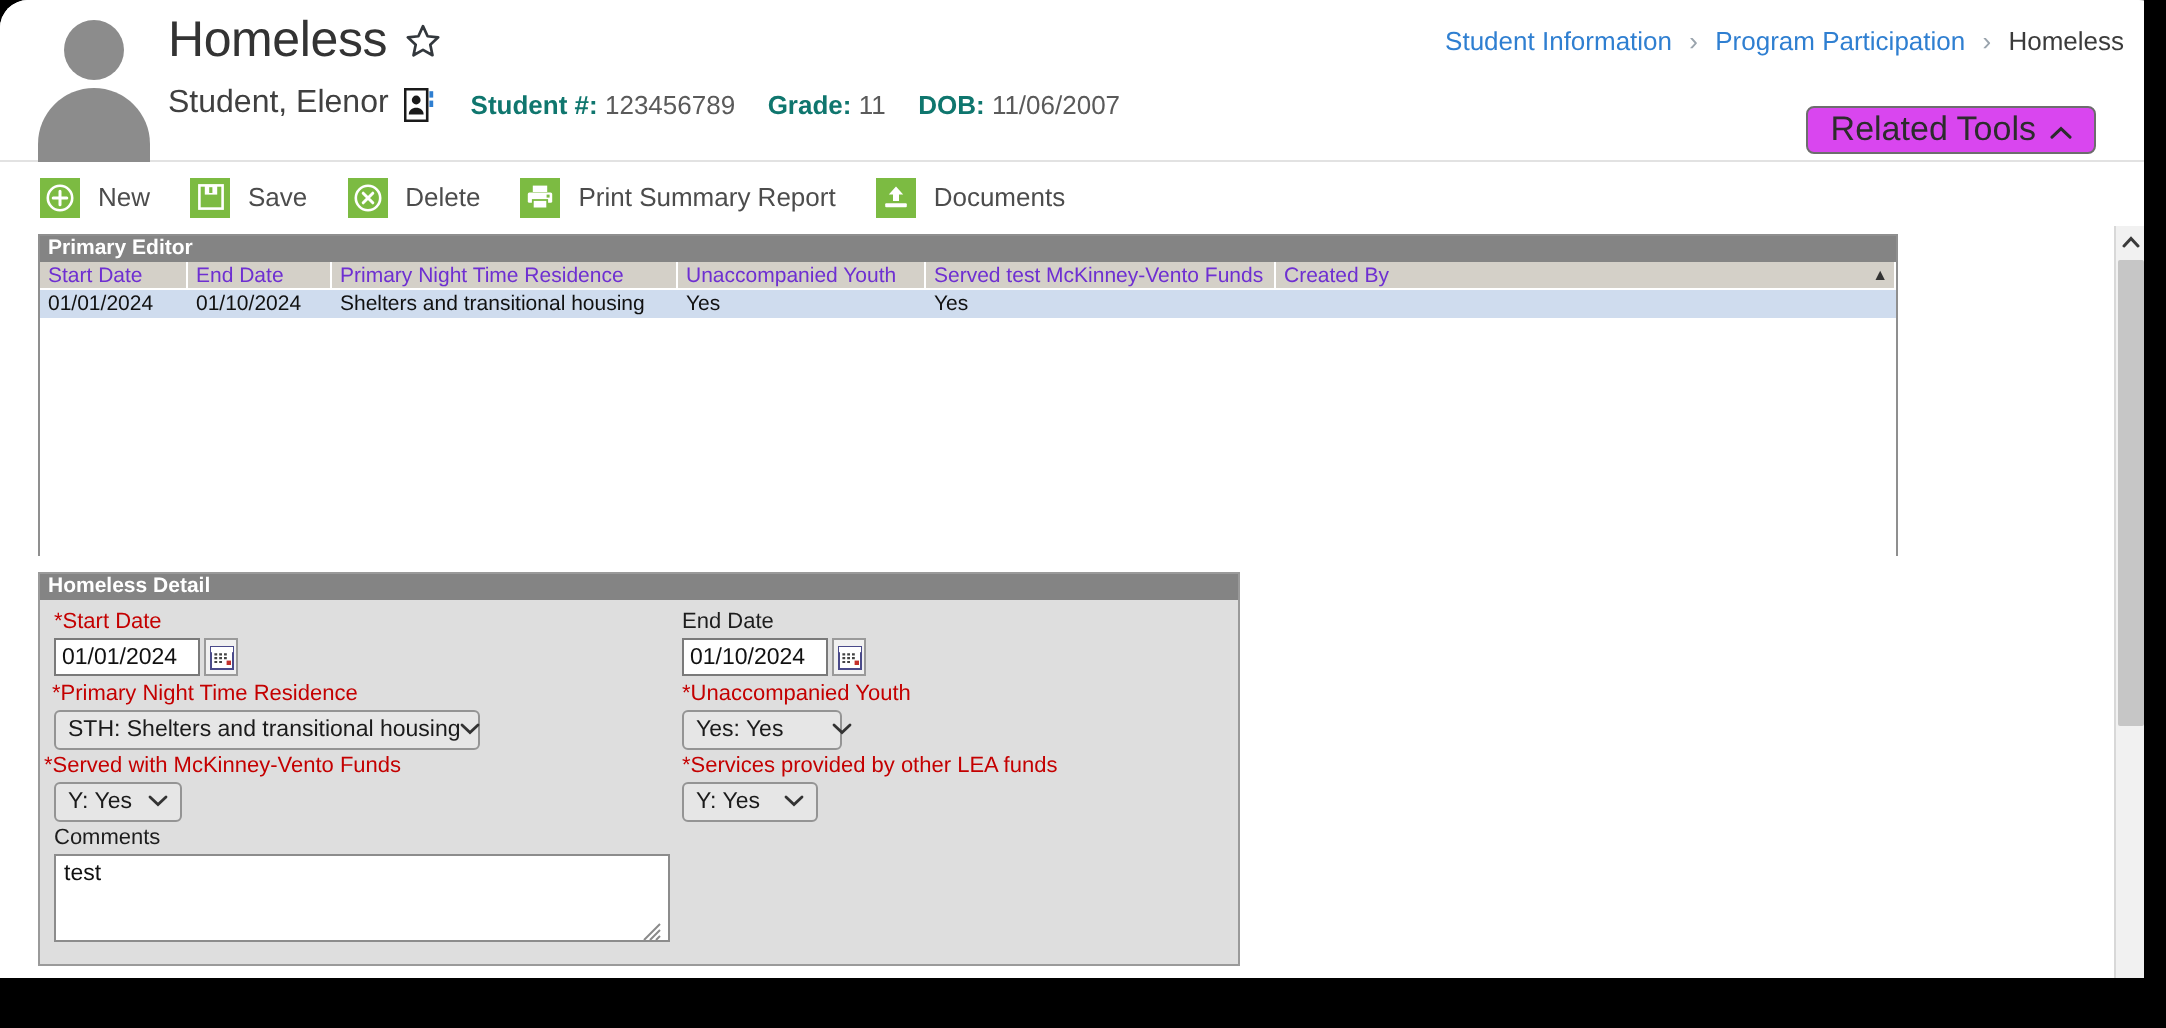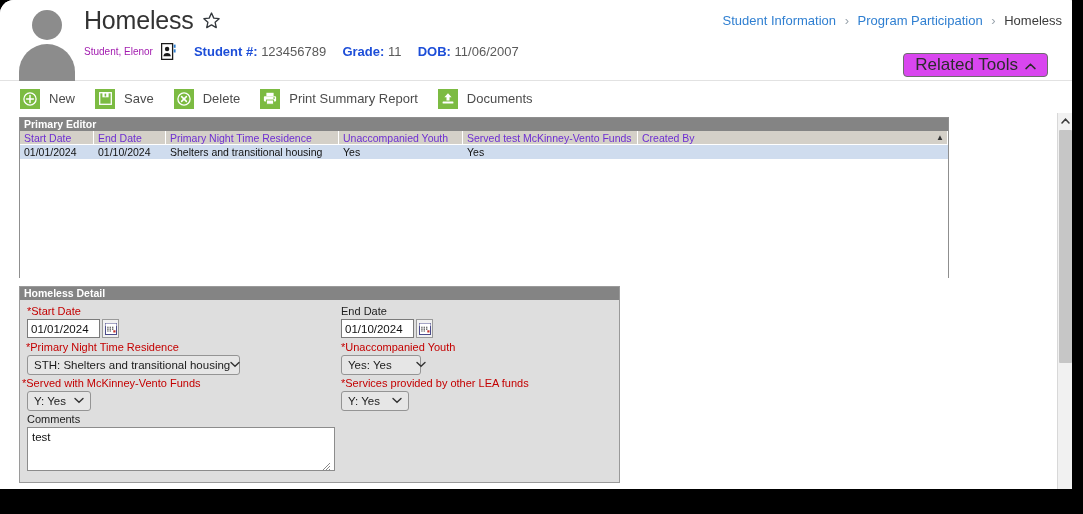--- a/index.html
+++ b/index.html
@@ -66,31 +66,31 @@
     letter-spacing: -0.2px;
   }
   .star-icon { display: block; }
 
   #student-row {
     position: absolute;
     left: 84px; top: 43px;
     display: flex; align-items: center;
   }
   #student-name {
-    font-size: 10px;
-    color: #a21caf;
+    font-size: 16px;
+    color: #404040;
   }
   #badge-icon { margin-left: 8px; display: block; }
   #student-meta {
     margin-left: 18px;
     font-size: 13px;
     color: #4a4a4a;
     white-space: nowrap;
   }
-  #student-meta b { color: #1d4ed8; }
+  #student-meta b { color: #0f766e; }
   #student-meta .val { color: #5a5a5a; }
   #student-meta .sep { display: inline-block; width: 9px; }
 
   #breadcrumb {
     position: absolute;
     right: 10px; top: 13px;
     font-size: 13px;
     color: #3b3b3b;
     white-space: nowrap;
     margin-left: 26px;

